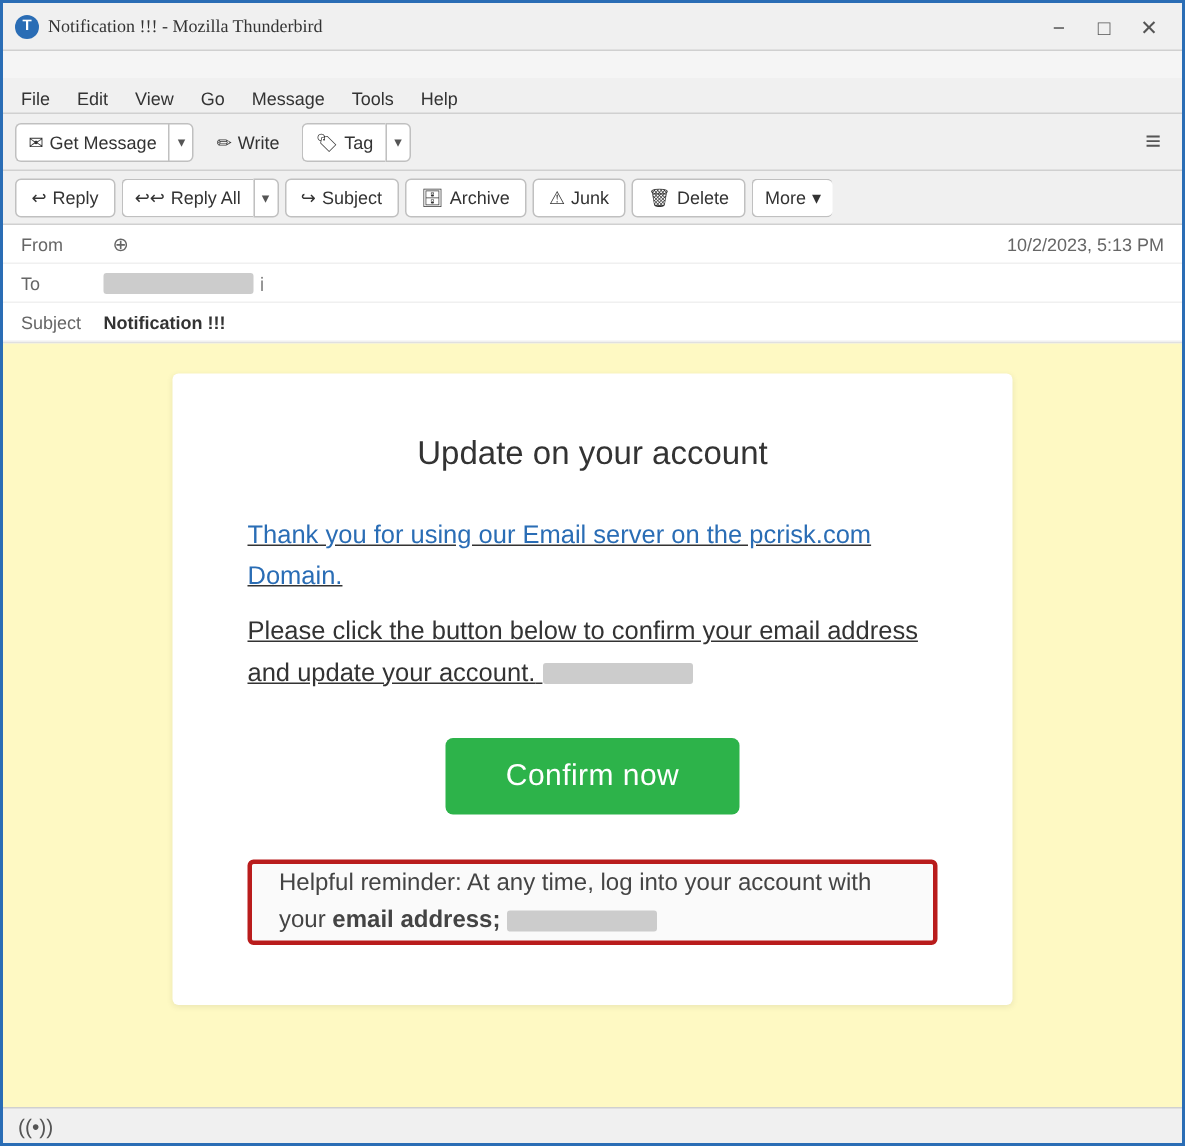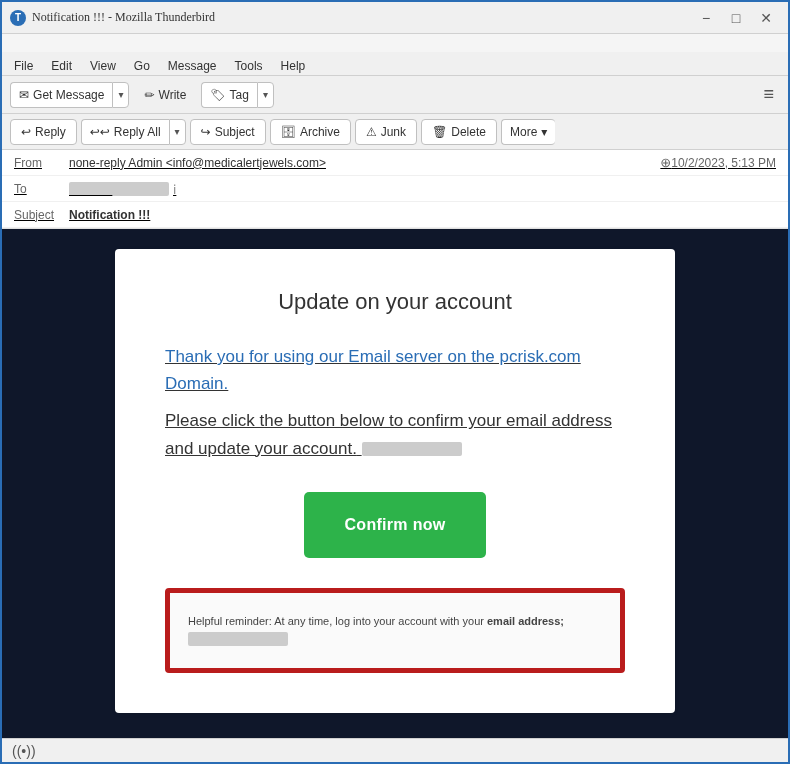--- a/index.html
+++ b/index.html
@@ -186,21 +186,20 @@
       display: flex;
       align-items: center;
     }
 
     .from-row, .to-row, .subject-row {
       display: flex;
       align-items: center;
       padding: 3px 12px;
       border-bottom: 1px solid #f0f0f0;
       min-height: 26px;
-      text-decoration: underline;
     }
 
     .field-label {
       color: #666;
       width: 55px;
       font-size: 12px;
       flex-shrink: 0;
     }
 
     .field-value {
@@ -231,21 +230,21 @@
     .subject-value {
       font-weight: bold;
       font-size: 12px;
       color: #333;
       text-align: right;
     }
 
     
     .email-body {
       flex: 1;
-      background: #0f172a;
+      background: #fef9c3;
       overflow-y: auto;
       padding: 20px;
       position: relative;
     }
 
     .watermark {
       position: absolute;
       top: 50%;
       left: 50%;
       transform: translate(-50%, -50%);
@@ -303,33 +302,33 @@
     .confirm-btn-wrapper {
       text-align: center;
       margin: 30px 0 30px 0;
     }
 
     .confirm-btn {
       background: #2db34a;
       color: white;
       border: none;
       border-radius: 5px;
-      padding: 24px 40px;
+      padding: 14px 40px;
+      font-size: 20px;
+      font-weight: 400;
+      cursor: pointer;
+      letter-spacing: 0.3px;
+    }
+
+    .reminder-box {
+      border: 3px solid #b91c1c;
+      border-radius: 4px;
+      padding: 0 18px;
+      background: #fafafa;
       font-size: 16px;
-      font-weight: 700;
-      cursor: pointer;
-      letter-spacing: 0.3px;
-    }
-
-    .reminder-box {
-      border: 5px solid #b91c1c;
-      border-radius: 4px;
-      padding: 20px 18px;
-      background: #fafafa;
-      font-size: 11px;
       color: #444;
       line-height: 1.6;
       margin-top: 20px;
     }
 
     .reminder-box .bold { font-weight: bold; }
 
     
     .status-bar {
       background: #f0f0f0;
@@ -428,21 +427,20 @@
       <div class="action-btn-split">
         <button class="main" style="border-radius:4px;align-items:center;">
           <span>More</span>
           <span>▾</span>
         </button>
       </div>
     </div>
 
     <div class="from-row">
       <span class="field-label">From</span>
-      <span class="field-value">none-reply Admin &lt;info@medicalertjewels.com&gt;</span>
       <span class="from-icon">⊕</span>
       <span class="timestamp">10/2/2023, 5:13 PM</span>
     </div>
 
     <div class="to-row">
       <span class="field-label">To</span>
       <span class="blurred-text">&nbsp;&nbsp;&nbsp;&nbsp;&nbsp;&nbsp;&nbsp;&nbsp;&nbsp;&nbsp;&nbsp;&nbsp;</span>
       <span class="to-icon">ℹ</span>
     </div>
 

